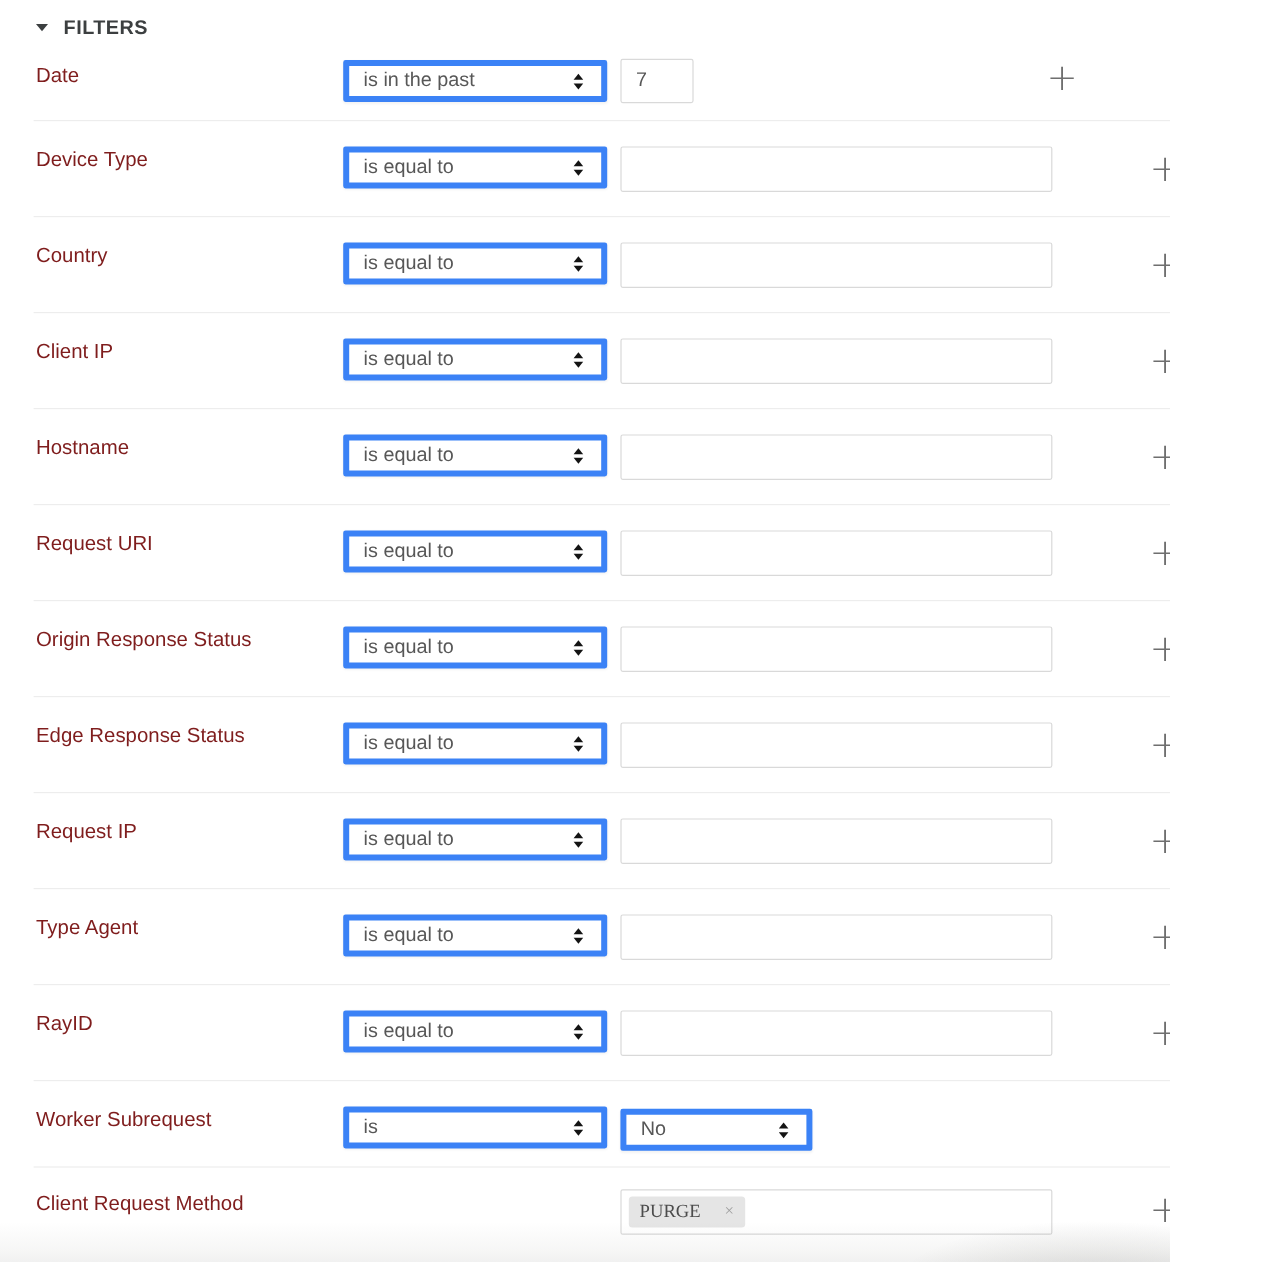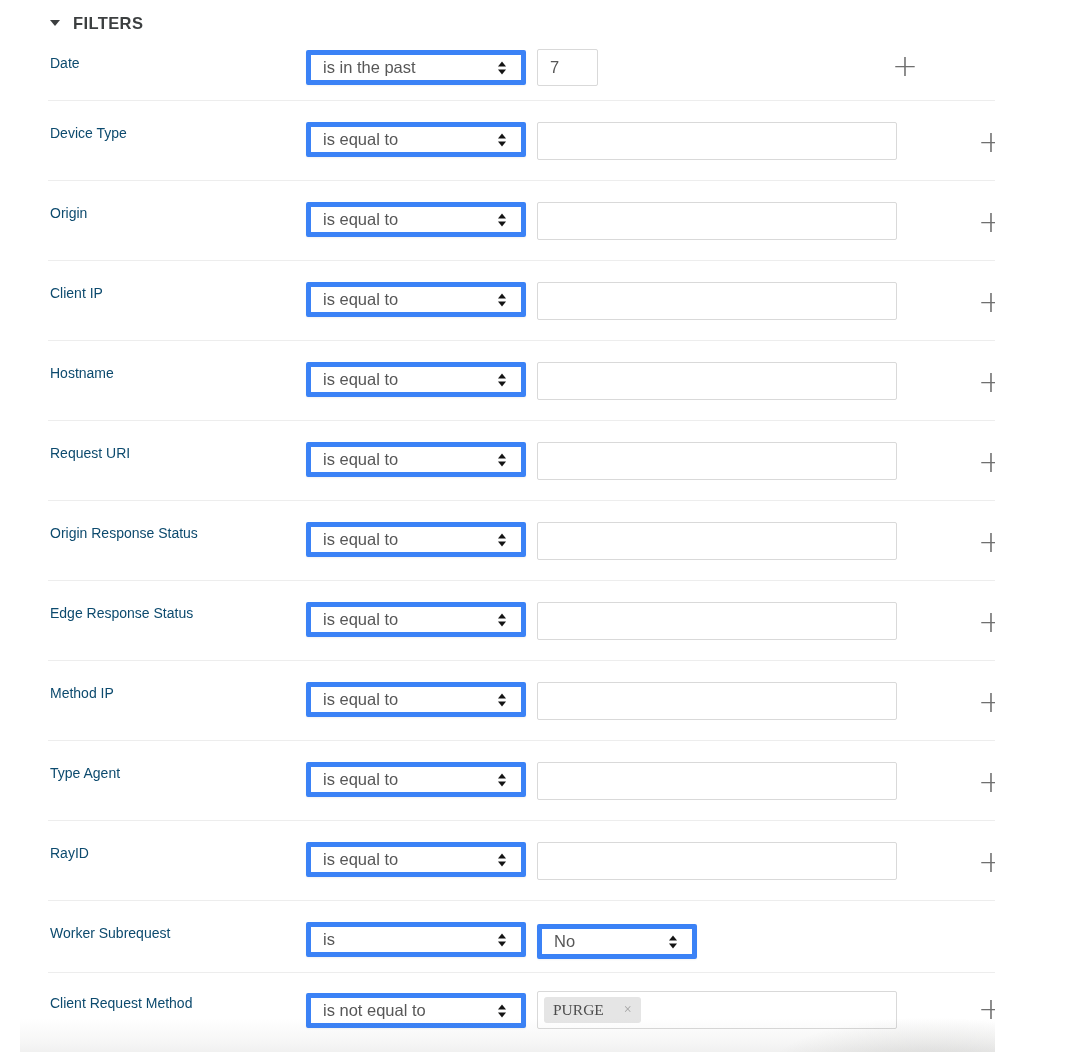--- a/index.html
+++ b/index.html
@@ -1,19 +1,19 @@
 <!DOCTYPE html>
 <html><head>
 <meta charset="utf-8">
 <style>
   * { box-sizing: border-box; margin: 0; padding: 0; }
   html, body { width: 1066px; height: 1052px; overflow: hidden; background: #ffffff; }
   body { font-family: "Liberation Sans", "DejaVu Sans", sans-serif; }
 
-  .page { position: relative; width: 975px; height: 1052px; background: #ffffff; overflow: hidden; margin-left: 20px; }
+  .page { position: relative; width: 975px; height: 1052px; background: #ffffff; overflow: hidden; }
 
   
   .filters-header {
     position: absolute; top: 13px; left: 30px;
     display: flex; align-items: center; gap: 13px;
     cursor: pointer; height: 20px;
   }
   .caret-down {
     width: 0; height: 0;
     border-left: 5.5px solid transparent;
@@ -32,21 +32,21 @@
   .filter-row.h-std    { height: 80px; }
   .filter-row.h-worker { height: 72px; }
   .filter-row.h-last   { height: 79px; }
   .filter-row .divider {
     position: absolute; left: 28px; right: 0; bottom: 0; height: 1px;
     background: #ededed;
   }
 
   .row-label {
     position: absolute; left: 30px; top: 22px;
-    font-size: 14px; color: #0c4a6e; line-height: 20px; white-space: nowrap;
+    font-size: 17px; color: #7f1d1d; line-height: 20px; white-space: nowrap;
   }
   .filter-row.h-first .row-label, .filter-row.h-last .row-label { top: 20px; }
 
   
   .select {
     position: absolute; height: 35px; background: #ffffff;
     border: 5px solid #3b82f6; border-radius: 2px;
     box-shadow: 0 1px 2px rgba(0,0,0,0.05);
     display: flex; align-items: center;
     padding: 0 30px 0 12px; cursor: pointer;
@@ -157,21 +157,21 @@
       <div class="select op-select">
         <span class="select-value">is equal to</span>
         <span class="stepper"></span>
       </div>
       <input class="text-input" type="text" value="" style="">
       <div class="plus-btn plus-std">+</div>
       <div class="divider"></div>
     </div>
 
     <div class="filter-row h-std">
-      <span class="row-label">Origin</span>
+      <span class="row-label">Country</span>
       <div class="select op-select">
         <span class="select-value">is equal to</span>
         <span class="stepper"></span>
       </div>
       <input class="text-input" type="text" value="" style="">
       <div class="plus-btn plus-std">+</div>
       <div class="divider"></div>
     </div>
 
     <div class="filter-row h-std">
@@ -223,21 +223,21 @@
       <div class="select op-select">
         <span class="select-value">is equal to</span>
         <span class="stepper"></span>
       </div>
       <input class="text-input" type="text" value="" style="">
       <div class="plus-btn plus-std">+</div>
       <div class="divider"></div>
     </div>
 
     <div class="filter-row h-std">
-      <span class="row-label">Method IP</span>
+      <span class="row-label">Request IP</span>
       <div class="select op-select">
         <span class="select-value">is equal to</span>
         <span class="stepper"></span>
       </div>
       <input class="text-input" type="text" value="" style="">
       <div class="plus-btn plus-std">+</div>
       <div class="divider"></div>
     </div>
 
     <div class="filter-row h-std">
@@ -270,24 +270,20 @@
       </div>
       <div class="select op-select">
         <span class="select-value">is</span>
         <span class="stepper"></span>
       </div>
       <div class="divider"></div>
     </div>
 
     <div class="filter-row h-last">
       <span class="row-label">Client Request Method</span>
-      <div class="select op-select">
-        <span class="select-value">is not equal to</span>
-        <span class="stepper"></span>
-      </div>
       <div class="tag-input">
         <span class="tag-chip">
           <span>PURGE</span>
           <span class="tag-remove">×</span>
         </span>
       </div>
       <div class="plus-btn plus-std">+</div>
     </div>
 
   </div>

